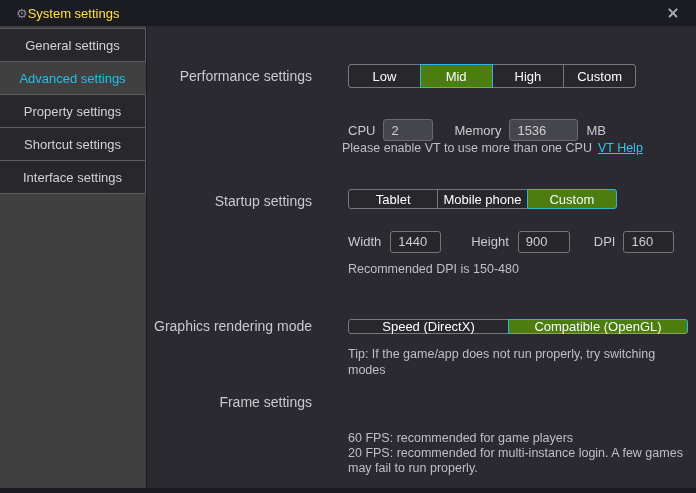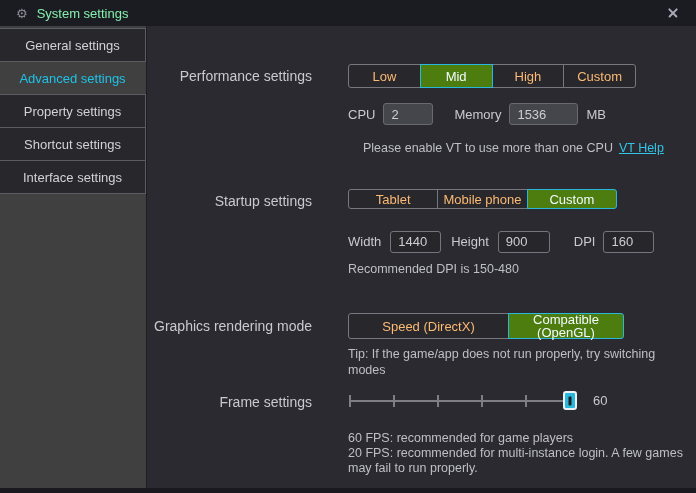--- a/index.html
+++ b/index.html
@@ -5,21 +5,21 @@
   * { box-sizing: border-box; margin: 0; padding: 0; }
   html, body { width: 696px; height: 493px; overflow: hidden; }
   body { font-family: "Liberation Sans", sans-serif; background: #2a2a30; }
   .window { position: relative; width: 696px; height: 493px; background: #2a2a30; }
 
   
   .titlebar { position: absolute; top: 0; left: 0; width: 696px; height: 26px;
               background: #1b1b22; display: flex; align-items: center; }
   .gear-icon { margin-left: 16px; color: #8d8d98; font-size: 13px; line-height: 1;
                font-family: "DejaVu Sans", sans-serif; }
-  .win-title { margin-left: 9px; color: #86efac; font-size: 13px; }
+  .win-title { margin-left: 0; color: #fde047; font-size: 13px; }
   .close-btn { position: absolute; top: 3px; right: 12px; width: 22px; height: 20px; cursor: pointer; }
   .close-btn .xbar { position: absolute; left: 5px; top: 9px; width: 12px; height: 1.6px;
                      background: #a9a9b6; border-radius: 1px; }
   .close-btn .xbar.a { transform: rotate(45deg); }
   .close-btn .xbar.b { transform: rotate(-45deg); }
 
   
   .sidebar { position: absolute; top: 26px; left: 0; width: 147px; height: 462px;
              background: #404040; border-right: 1px solid #1d1d22; }
   .side-item { height: 34px; margin-top: -1px; border: 1px solid #5c5c64; border-left: none;
@@ -28,42 +28,42 @@
   .side-item:first-child { margin-top: 2px; }
   .side-item.active { border-color: transparent; background: transparent; color: #1fc1e7; }
 
   
   .sec-label { position: absolute; left: 122px; width: 190px; text-align: right;
                color: #c9c9cf; font-size: 14px; line-height: 16px; white-space: nowrap; }
 
   
   .btn-group { position: absolute; display: flex; }
   .seg-btn { flex: 1; margin-left: -1px; border: 1px solid #77777f; background: #27272c;
-             color: #fdba74; font-size: 13px; font-family: inherit; line-height: 1;
+             color: #ffffff; font-size: 13px; font-family: inherit; line-height: 1;
              display: flex; align-items: center; justify-content: center; cursor: pointer; }
   .seg-btn:first-child { margin-left: 0; border-radius: 3px 0 0 3px; }
   .seg-btn:last-child { border-radius: 0 3px 3px 0; }
   .seg-btn.selected { background: #4d7c0f; border-color: #29b7dc; color: #f4fcff; z-index: 1; }
   #perf-group { left: 348px; top: 64px; width: 288px; height: 24px; }
   #startup-group { left: 348px; top: 189px; width: 269px; height: 20px; }
-  #graphics-group { left: 348px; top: 313px; width: 276px; height: 26px; }
+  #graphics-group { left: 348px; top: 313px; width: 340px; height: 26px; align-items: center; }
   #graphics-group .seg-btn:first-child { flex: 0 0 161px; }
 
   
   .field-row { position: absolute; display: flex; align-items: center;
                color: #c9c9cf; font-size: 13px; }
-  #cpu-row { left: 348px; top: 103px; height: 22px; }
+  #cpu-row { left: 348px; top: 119px; height: 22px; }
   #size-row { left: 348px; top: 230px; height: 23px; }
   .tb { height: 22px; border: 1px solid #75757d; background: #26262b; color: #cdcdd2;
         font-size: 13px; font-family: inherit; padding: 0 7px; border-radius: 3px; outline: none; }
   .tb.filled { background: #45454c; border-color: #696970; }
 
   
   .note { position: absolute; color: #bfbfc6; font-size: 12.5px; line-height: 16px; }
-  #vt-note { left: 363px; top: 140px; white-space: nowrap; }
+  #vt-note { left: 342px; top: 140px; white-space: nowrap; }
   .vt-link { color: #33c5e8; text-decoration: underline; cursor: pointer; margin-left: 6px; }
   #dpi-note { left: 348px; top: 261px; }
   #tip-note { left: 348px; top: 346px; width: 336px; }
   #fps-note { left: 348px; top: 431px; width: 352px; line-height: 15px; }
 
   
   #frame-slider { position: absolute; left: 348px; top: 390px; width: 250px; height: 22px; }
   .track { position: absolute; left: 2px; top: 10px; width: 220px; height: 2px; background: #7e7e85; }
   .tick { position: absolute; top: 5px; width: 2px; height: 12px; background: #7e7e85; }
   .handle { position: absolute; left: 215px; top: 1px; width: 14px; height: 19px;
@@ -118,49 +118,37 @@
   <div class="sec-label" style="top:193px">Startup settings</div>
   <div class="btn-group" id="startup-group">
     <button class="seg-btn">Tablet</button>
     <button class="seg-btn">Mobile phone</button>
     <button class="seg-btn selected">Custom</button>
   </div>
 
   <div class="field-row" id="size-row">
     <span>Width</span>
     <input class="tb" style="width: 51px; margin-left: 9px;" value="1440">
-    <span style="margin-left:10px">Height</span>
+    <span style="margin-left:30px">Height</span>
     <input class="tb" style="width: 52px; margin-left: 9px;" value="900">
     <span style="margin-left:24px">DPI</span>
     <input class="tb" style="width: 51px; margin-left: 8px;" value="160">
   </div>
 
   <div class="note" id="dpi-note">Recommended DPI is 150-480</div>
 
   <div class="sec-label" style="top:318px">Graphics rendering mode</div>
   <div class="btn-group" id="graphics-group">
     <button class="seg-btn">Speed (DirectX)</button>
     <button class="seg-btn selected">Compatible (OpenGL)</button>
   </div>
 
   <div class="note" id="tip-note">Tip: If the game/app does not run properly, try switching modes</div>
 
   <div class="sec-label" style="top:394px">Frame settings</div>
-  <div id="frame-slider">
-    <div class="track"></div>
-    <div class="tick" style="left:1px"></div>
-    <div class="tick" style="left:45px"></div>
-    <div class="tick" style="left:89px"></div>
-    <div class="tick" style="left:133px"></div>
-    <div class="tick" style="left:177px"></div>
-    <div class="handle">
-      <div class="slot"></div>
-    </div>
-    <div class="slider-value">60</div>
-  </div>
 
   <div class="note" id="fps-note">
     <div>60 FPS: recommended for game players</div>
     <div>20 FPS: recommended for multi-instance login. A few games may fail to run properly.</div>
   </div>
 
   <div class="bottom-strip"></div>
 </div>
 
 </body></html>

